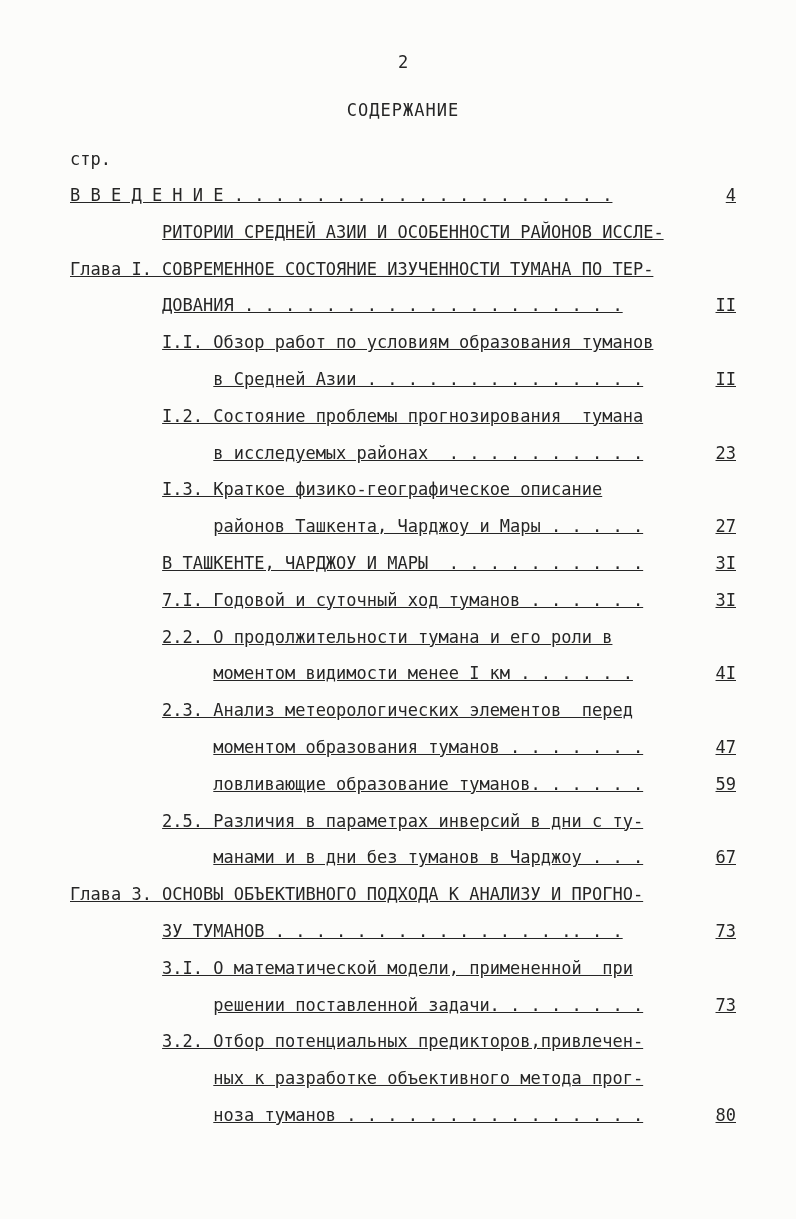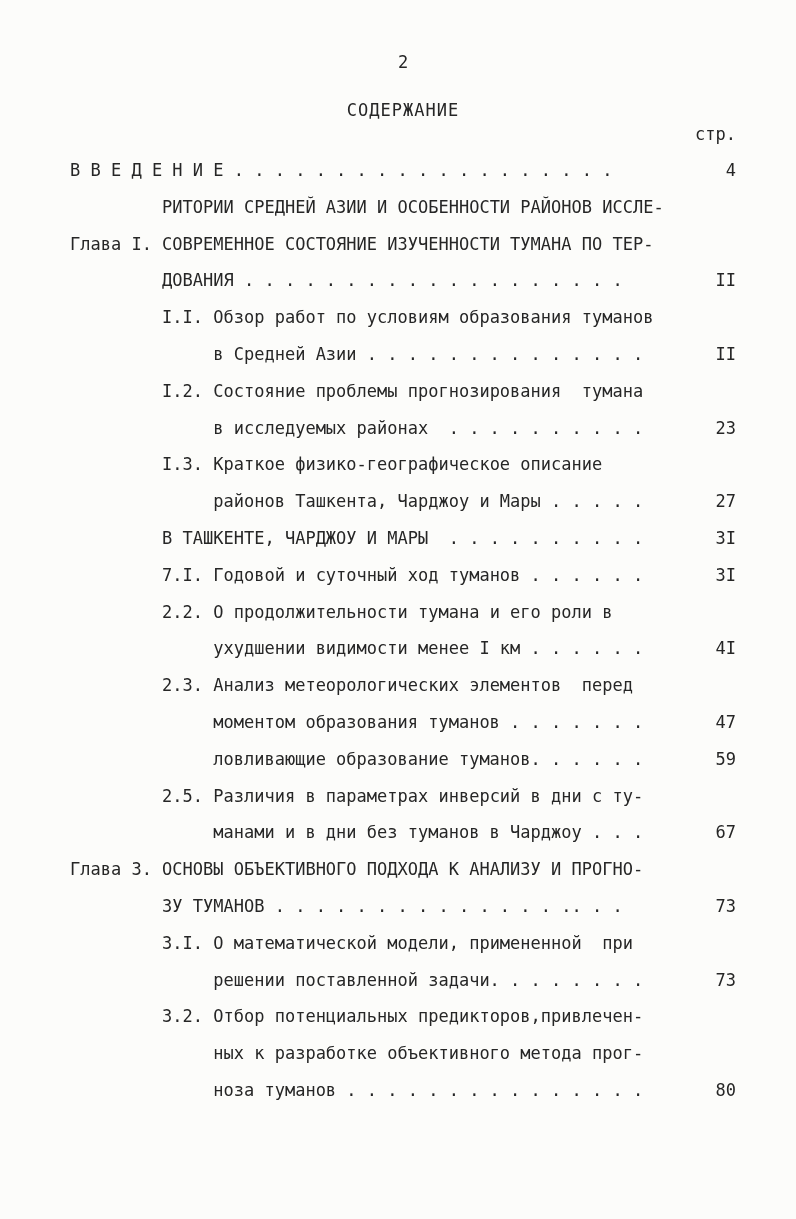--- a/index.html
+++ b/index.html
@@ -24,26 +24,26 @@
     text-align: center;
     line-height: 24px;
   }
   .doc-title {
     text-align: center;
     line-height: 24px;
     margin-top: 24px;
     letter-spacing: 1px;
   }
   .col-header {
-    text-align: right;
     line-height: 24px;
-    margin-top: 0;
+    margin-top: 25px;
   }
   .toc {
     margin-top: 6px;
+    text-decoration: underline;
   }
   .toc-line {
     display: flex;
     align-items: baseline;
     line-height: 36.8px;
     white-space: pre;
   }
   .toc-line.indent-0 { padding-left: 0; }
   .toc-line.indent-1 { padding-left: 9ch; }
   .toc-line.indent-2 { padding-left: 14ch; }
@@ -71,21 +71,21 @@
       <div class="toc-line indent-1"><span class="toc-text">ДОВАНИЯ . . . . . . . . . . . . . . . . . . .</span><span class="toc-page">II</span></div>
       <div class="toc-line indent-1"><span class="toc-text">I.I. Обзор работ по условиям образования туманов</span></div>
       <div class="toc-line indent-2"><span class="toc-text">в Средней Азии . . . . . . . . . . . . . .</span><span class="toc-page">II</span></div>
       <div class="toc-line indent-1"><span class="toc-text">I.2. Состояние проблемы прогнозирования  тумана</span></div>
       <div class="toc-line indent-2"><span class="toc-text">в исследуемых районах  . . . . . . . . . .</span><span class="toc-page">23</span></div>
       <div class="toc-line indent-1"><span class="toc-text">I.3. Краткое физико-географическое описание</span></div>
       <div class="toc-line indent-2"><span class="toc-text">районов Ташкента, Чарджоу и Мары . . . . .</span><span class="toc-page">27</span></div>
       <div class="toc-line indent-1"><span class="toc-text">В ТАШКЕНТЕ, ЧАРДЖОУ И МАРЫ  . . . . . . . . . .</span><span class="toc-page">3I</span></div>
       <div class="toc-line indent-1"><span class="toc-text">7.I. Годовой и суточный ход туманов . . . . . .</span><span class="toc-page">3I</span></div>
       <div class="toc-line indent-1"><span class="toc-text">2.2. О продолжительности тумана и его роли в</span></div>
-      <div class="toc-line indent-2"><span class="toc-text">ухудшении видимости менее I км . . . . . .</span><span class="toc-page">4I</span></div>
+      <div class="toc-line indent-2"><span class="toc-text">моментом видимости менее I км . . . . . .</span><span class="toc-page">4I</span></div>
       <div class="toc-line indent-1"><span class="toc-text">2.3. Анализ метеорологических элементов  перед</span></div>
       <div class="toc-line indent-2"><span class="toc-text">моментом образования туманов . . . . . . .</span><span class="toc-page">47</span></div>
       <div class="toc-line indent-2"><span class="toc-text">ловливающие образование туманов. . . . . .</span><span class="toc-page">59</span></div>
       <div class="toc-line indent-1"><span class="toc-text">2.5. Различия в параметрах инверсий в дни с ту-</span></div>
       <div class="toc-line indent-2"><span class="toc-text">манами и в дни без туманов в Чарджоу . . .</span><span class="toc-page">67</span></div>
       <div class="toc-line indent-0"><span class="toc-text">Глава 3. ОСНОВЫ ОБЪЕКТИВНОГО ПОДХОДА К АНАЛИЗУ И ПРОГНО-</span></div>
       <div class="toc-line indent-1"><span class="toc-text">ЗУ ТУМАНОВ . . . . . . . . . . . . . . .. . .</span><span class="toc-page">73</span></div>
       <div class="toc-line indent-1"><span class="toc-text">3.I. О математической модели, примененной  при</span></div>
       <div class="toc-line indent-2"><span class="toc-text">решении поставленной задачи. . . . . . . .</span><span class="toc-page">73</span></div>
       <div class="toc-line indent-1"><span class="toc-text">3.2. Отбор потенциальных предикторов,привлечен-</span></div>

